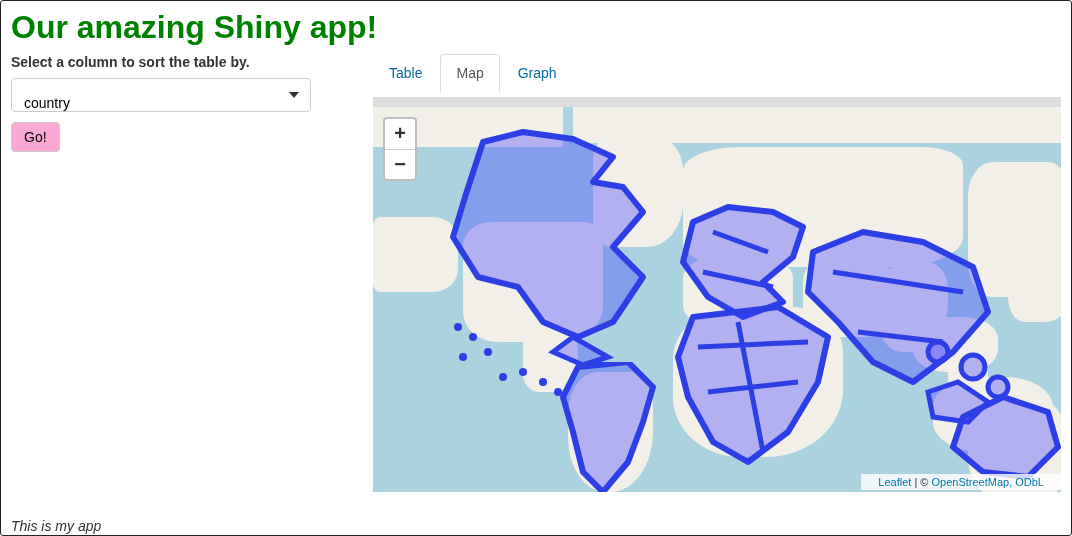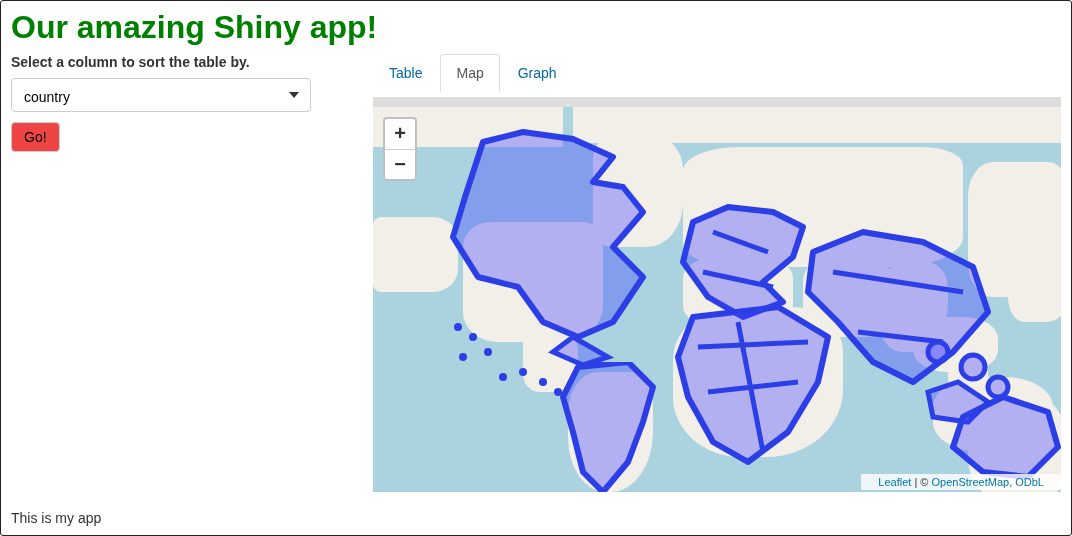--- a/index.html
+++ b/index.html
@@ -21,40 +21,40 @@
       font-weight: 700;
       margin-bottom: 8px;
     }
     .layout { display: flex; gap: 20px; }
     .sidebar { width: 350px; }
     .sidebar-label { font-weight: 700; margin-bottom: 8px; display: block; }
     .select-wrap { position: relative; width: 300px; margin-bottom: 10px; }
     .select {
       width: 100%;
       height: 34px;
-      padding: 10px 12px;
+      padding: 16px 12px;
       border: 1px solid #ccc;
       border-radius: 4px;
       background: #fff;
       text-align: left;
       font-size: 14px;
       cursor: pointer;
     }
     .select .caret {
       position: absolute; right: 12px; top: 50%;
       transform: translateY(-50%);
       border-left: 5px solid transparent;
       border-right: 5px solid transparent;
       border-top: 6px solid #333;
     }
     .go-btn {
       padding: 6px 12px;
       border: 1px solid #ccc;
       border-radius: 4px;
-      background: #ef4444;
+      background: #f9a8d4;
       font-size: 14px;
       cursor: pointer;
     }
     .main { flex: 1; }
     .tabs {
       display: flex;
       align-items: flex-end;
       border-bottom: 1px solid transparent;
       margin-bottom: 4px;
     }
@@ -92,21 +92,21 @@
       cursor: pointer;
     }
     .zoom-btn + .zoom-btn { border-top: 1px solid #ccc; }
     .attrib {
       position: absolute; bottom: 2px; right: 0;
       background: rgba(255,255,255,.8);
       padding: 2px 17px; font-size: 11px; z-index: 5; margin-left: 8px;
     }
     .attrib span { color: #333; }
     .attrib a { color: #0078A8; text-decoration: none; }
-    .footer { margin-top: 18px; font-size: 14px; }
+    .footer { margin-top: 26px; font-size: 14px; font-style: italic; }
     
     .land { position:absolute; background:#f2efe9; }
     .poly  { position:absolute; }
     .poly svg { display:block; }
   </style>
 </head>
 <body>
 
 <h1>Our amazing Shiny app!</h1>
 

